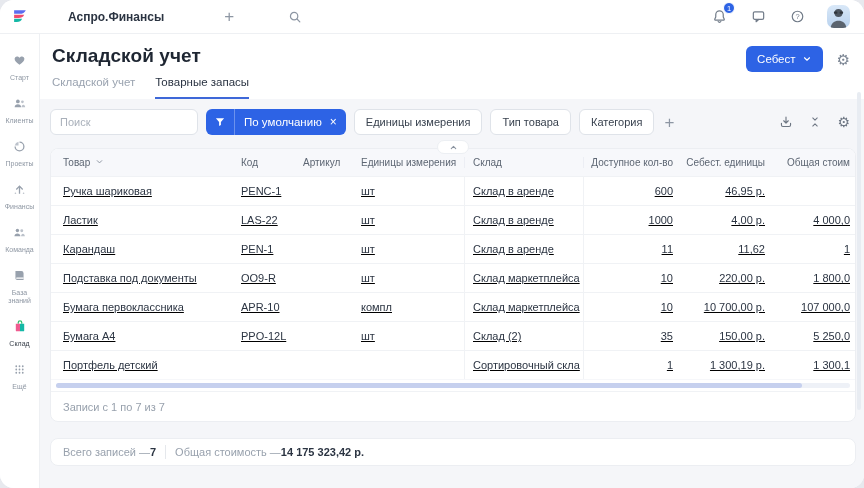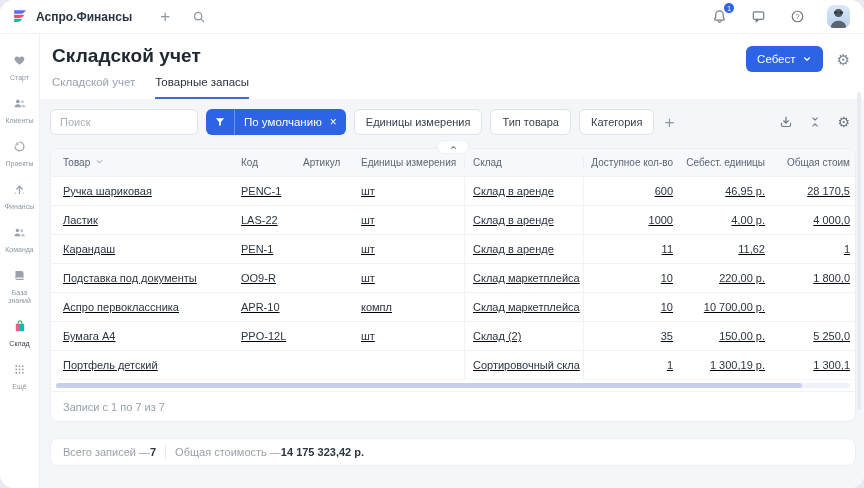--- a/index.html
+++ b/index.html
@@ -1,21 +1,21 @@
 <!DOCTYPE html>
 <html><head>
 <meta charset="utf-8">
 <style>
   * { box-sizing: border-box; margin: 0; padding: 0; }
   html,body { width: 864px; height: 488px; }
   body { background:#e7e9ee; font-family:"Liberation Sans", sans-serif; position:relative; }
   .window { position:absolute; inset:0; background:#fff; border-radius:14px; overflow:hidden; }
 
   
-  .topbar { height:34px; display:flex; align-items:center; padding:0 14px 0 12px; background:#fff; border-bottom:1px solid #eef0f3; }
+  .topbar { height:34px; display:flex; align-items:center; padding:0 14px 0 12px; background:#fff; border-bottom:1px solid #eef0f3;gap:32px; }
   .logo { width:17px; height:17px; display:flex; align-items:center; }
   .app-name { font-size:12px; font-weight:700; color:#2b3442; margin-left:7px; }
   .tb-icon { background:none; border:none; cursor:pointer; display:flex; align-items:center; justify-content:center; color:#8d96a3; padding:2px; }
   .plus-btn { font-size:17px; line-height:1; margin-left:26px; font-weight:400; }
   .search-btn { margin-left:18px; }
   .tb-right { margin-left:auto; display:flex; align-items:center; gap:20px; }
   .bell-wrap { position:relative; }
   .badge { position:absolute; top:-5px; right:-6px; min-width:12px; height:12px; background:#2d63e5; color:#fff; border-radius:7px; font-size:7.5px; display:flex; align-items:center; justify-content:center; border:1.5px solid #fff; padding:0 2px; }
   .avatar { width:23px; height:23px; border-radius:7px; overflow:hidden; background:linear-gradient(180deg,#d9e8f8,#b9d2ee); display:flex; align-items:flex-end; justify-content:center; cursor:pointer; }
 
@@ -292,21 +292,20 @@
               </div>
             <div id="tbody">
                 <div class="trow brow">
                   <div class="bc c0">Ручка шариковая</div>
                   <div class="bc c1">PENC-1</div>
                   <div class="bc c2"></div>
                   <div class="bc c3">шт</div>
                   <div class="bc c4">Склад в аренде</div>
                   <div class="bc c5 num">600</div>
                   <div class="bc c6 num">46,95 р.</div>
-                  <div class="bc c7 num">28 170,5</div>
                 </div>
                 <div class="trow brow">
                   <div class="bc c0">Ластик</div>
                   <div class="bc c1">LAS-22</div>
                   <div class="bc c2"></div>
                   <div class="bc c3">шт</div>
                   <div class="bc c4">Склад в аренде</div>
                   <div class="bc c5 num">1000</div>
                   <div class="bc c6 num">4,00 р.</div>
                   <div class="bc c7 num">4 000,0</div>
@@ -325,27 +324,28 @@
                   <div class="bc c0">Подставка под документы</div>
                   <div class="bc c1">OO9-R</div>
                   <div class="bc c2"></div>
                   <div class="bc c3">шт</div>
                   <div class="bc c4">Склад маркетплейса</div>
                   <div class="bc c5 num">10</div>
                   <div class="bc c6 num">220,00 р.</div>
                   <div class="bc c7 num">1 800,0</div>
                 </div>
                 <div class="trow brow">
-                  <div class="bc c0">Аспро первоклассника</div>
+                  <div class="bc c0">Бумага первоклассника</div>
                   <div class="bc c1">APR-10</div>
                   <div class="bc c2"></div>
                   <div class="bc c3">компл</div>
                   <div class="bc c4">Склад маркетплейса</div>
                   <div class="bc c5 num">10</div>
                   <div class="bc c6 num">10 700,00 р.</div>
+                  <div class="bc c7 num">107 000,0</div>
                 </div>
                 <div class="trow brow">
                   <div class="bc c0">Бумага А4</div>
                   <div class="bc c1">PPO-12L</div>
                   <div class="bc c2"></div>
                   <div class="bc c3">шт</div>
                   <div class="bc c4">Склад (2)</div>
                   <div class="bc c5 num">35</div>
                   <div class="bc c6 num">150,00 р.</div>
                   <div class="bc c7 num">5 250,0</div>

